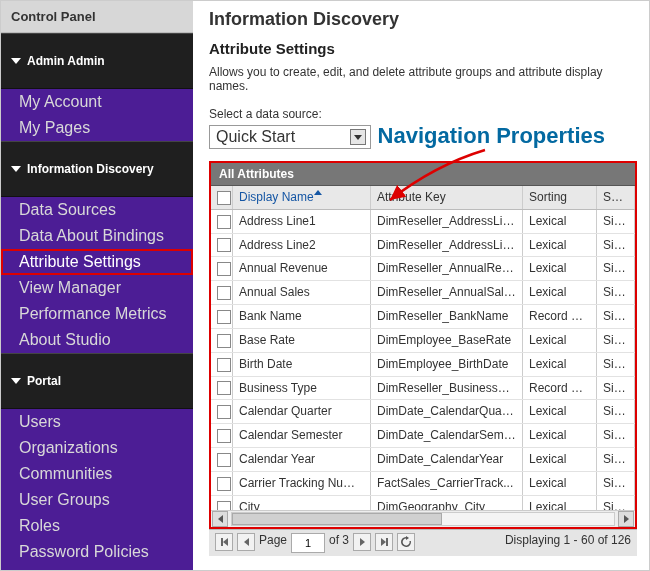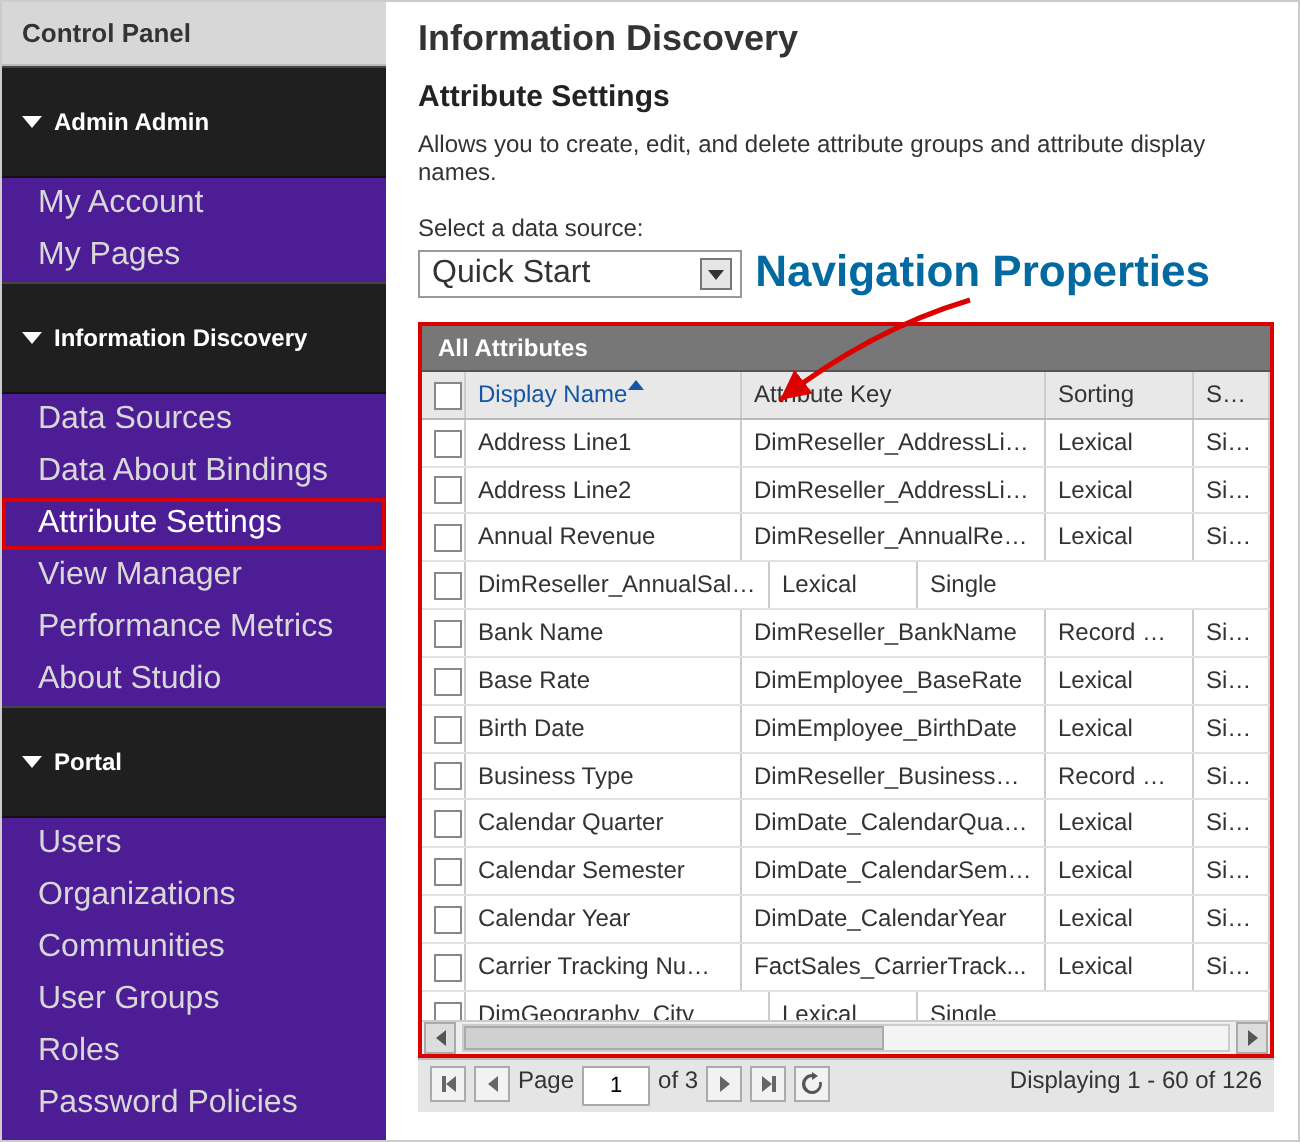--- a/index.html
+++ b/index.html
@@ -146,20 +146,21 @@
           </div>
           <div class="grow">
             <div class="gcell col-cb"><span class="cb"></span></div>
             <div class="gcell col-dn">Annual Revenue</div>
             <div class="gcell col-ak">DimReseller_AnnualReve...</div>
             <div class="gcell col-so">Lexical</div>
             <div class="gcell col-se">Single</div>
           </div>
           <div class="grow">
             <div class="gcell col-cb"><span class="cb"></span></div>
+            <div class="gcell col-dn">Annual Sales</div>
             <div class="gcell col-ak">DimReseller_AnnualSales</div>
             <div class="gcell col-so">Lexical</div>
             <div class="gcell col-se">Single</div>
           </div>
           <div class="grow">
             <div class="gcell col-cb"><span class="cb"></span></div>
             <div class="gcell col-dn">Bank Name</div>
             <div class="gcell col-ak">DimReseller_BankName</div>
             <div class="gcell col-so">Record Cou...</div>
             <div class="gcell col-se">Single</div>
@@ -208,20 +209,21 @@
           </div>
           <div class="grow">
             <div class="gcell col-cb"><span class="cb"></span></div>
             <div class="gcell col-dn">Carrier Tracking Number</div>
             <div class="gcell col-ak">FactSales_CarrierTrack...</div>
             <div class="gcell col-so">Lexical</div>
             <div class="gcell col-se">Single</div>
           </div>
           <div class="grow">
             <div class="gcell col-cb"><span class="cb"></span></div>
+            <div class="gcell col-dn">City</div>
             <div class="gcell col-ak">DimGeography_City</div>
             <div class="gcell col-so">Lexical</div>
             <div class="gcell col-se">Single</div>
           </div>
         </div>
 
       <div class="hscroll">
         <div class="arrw">
             <span class="tri-l"></span>
           </div>

